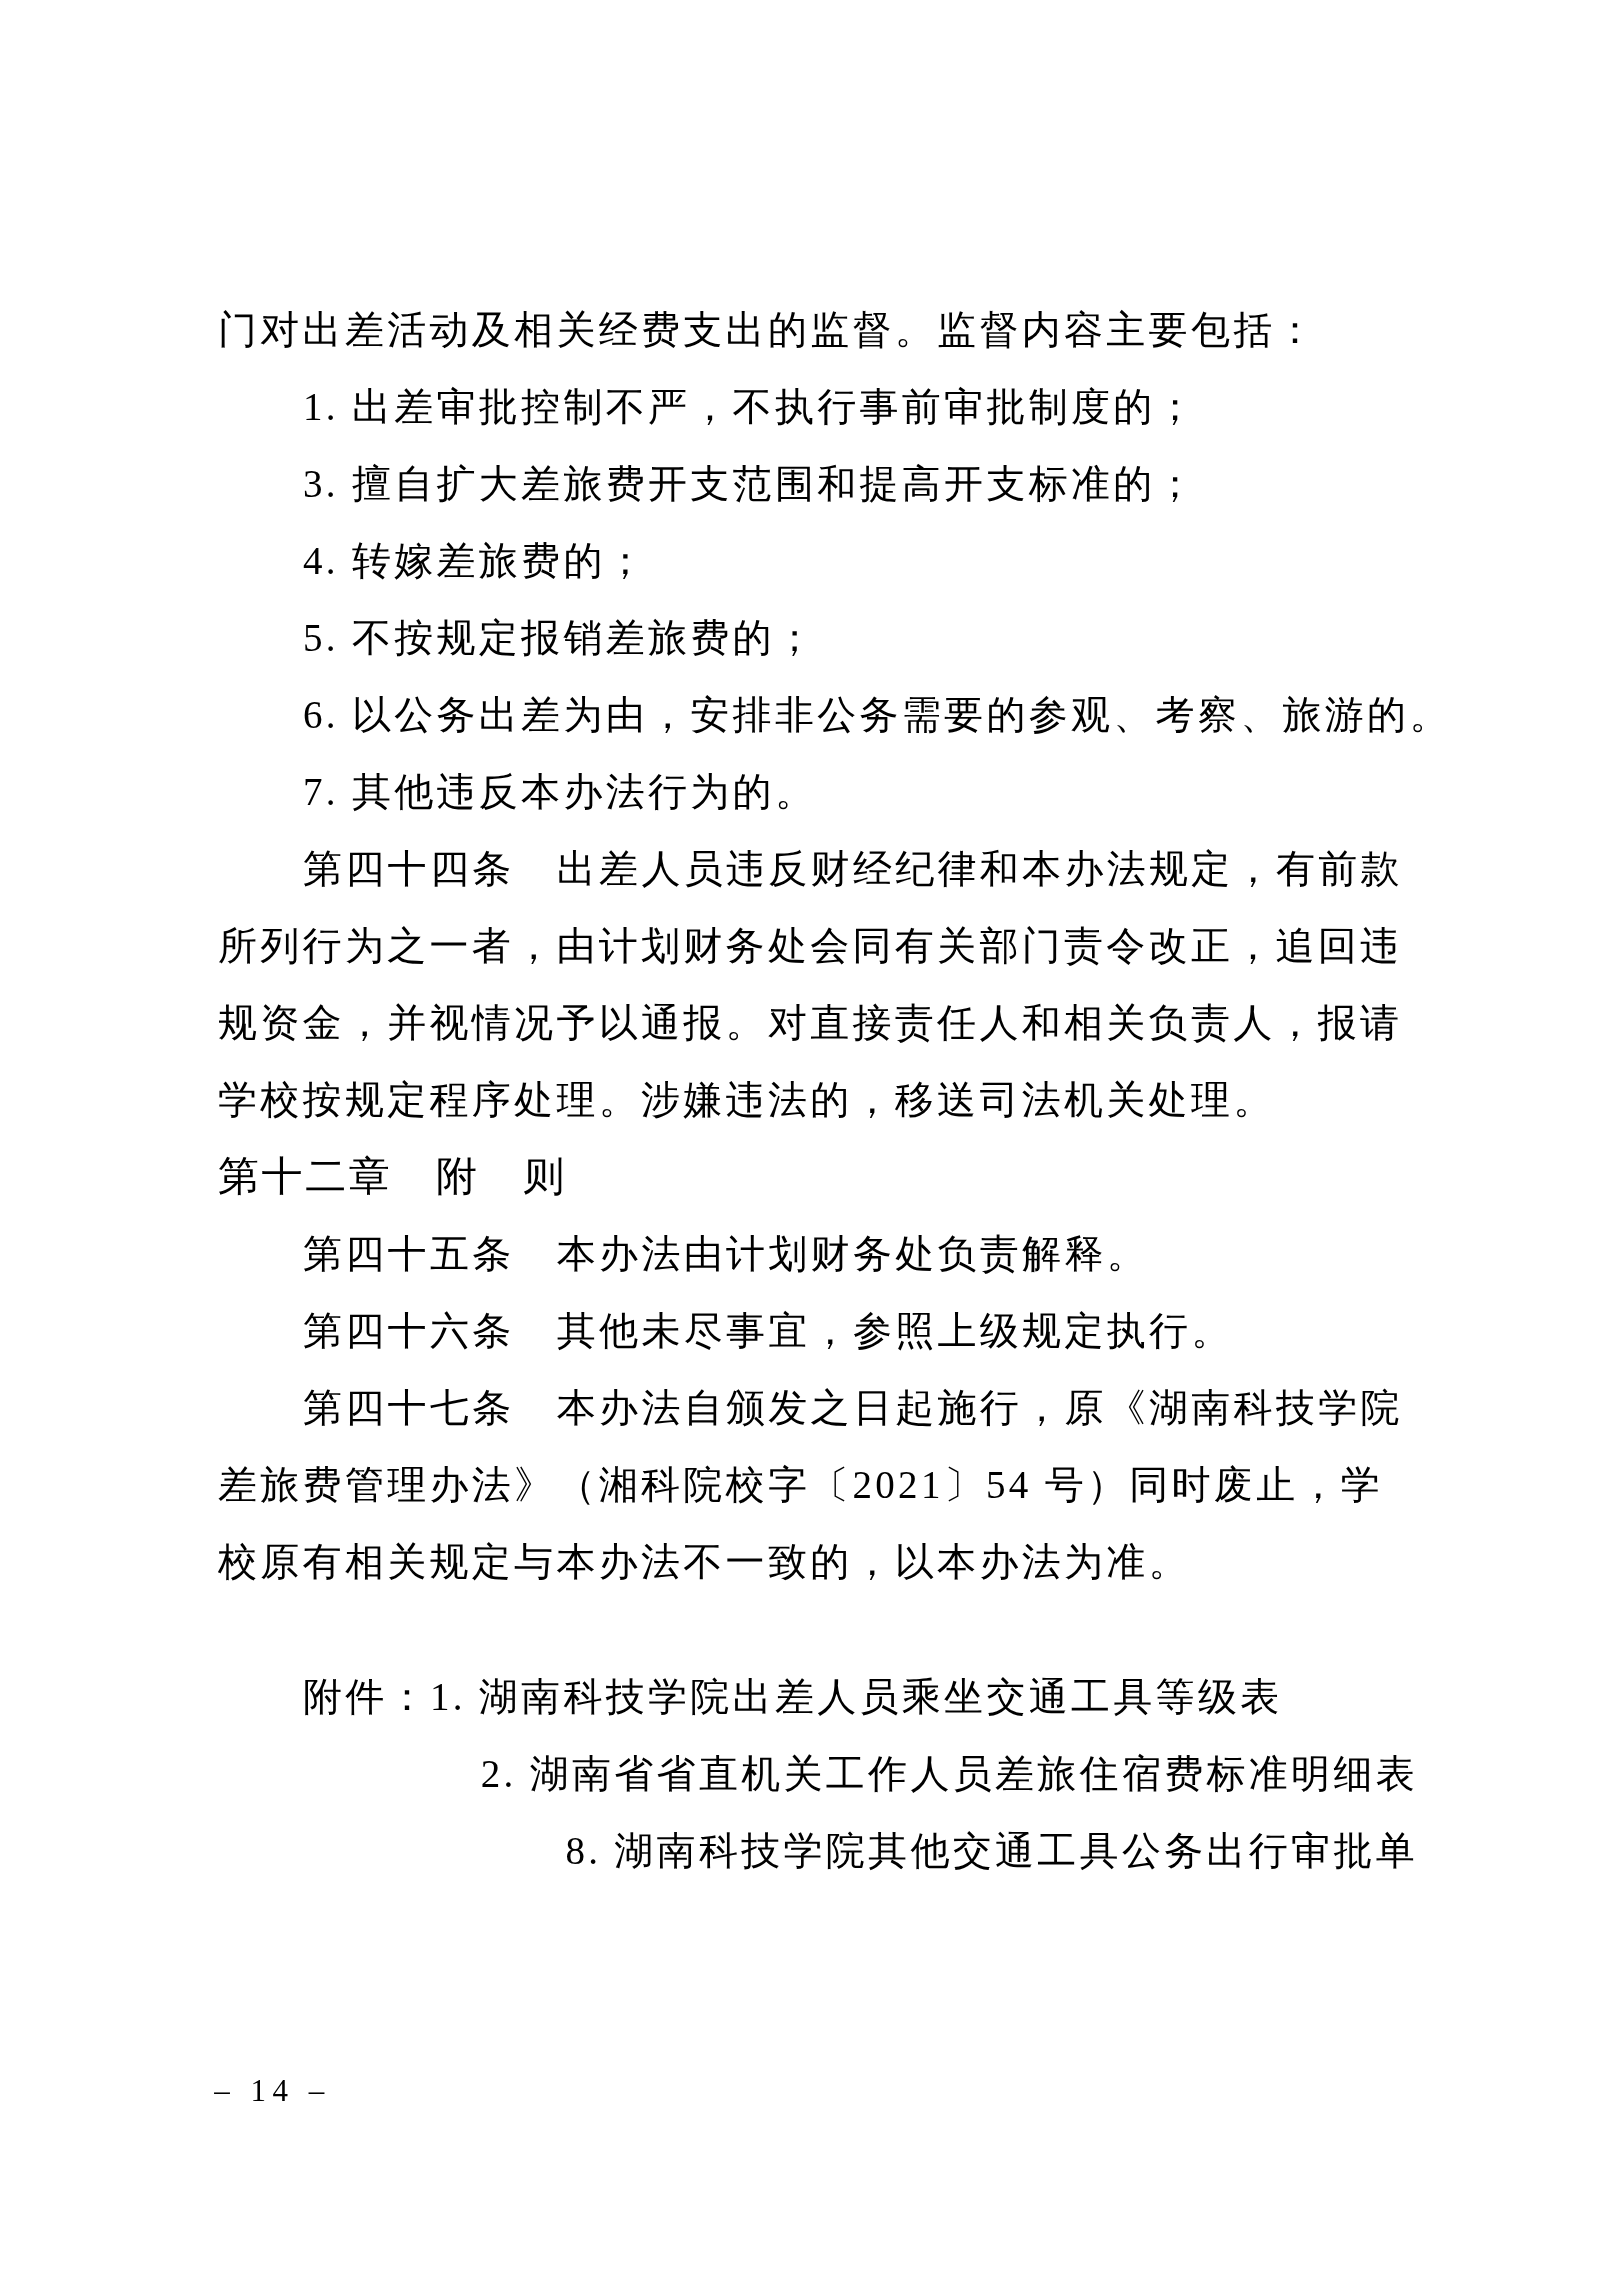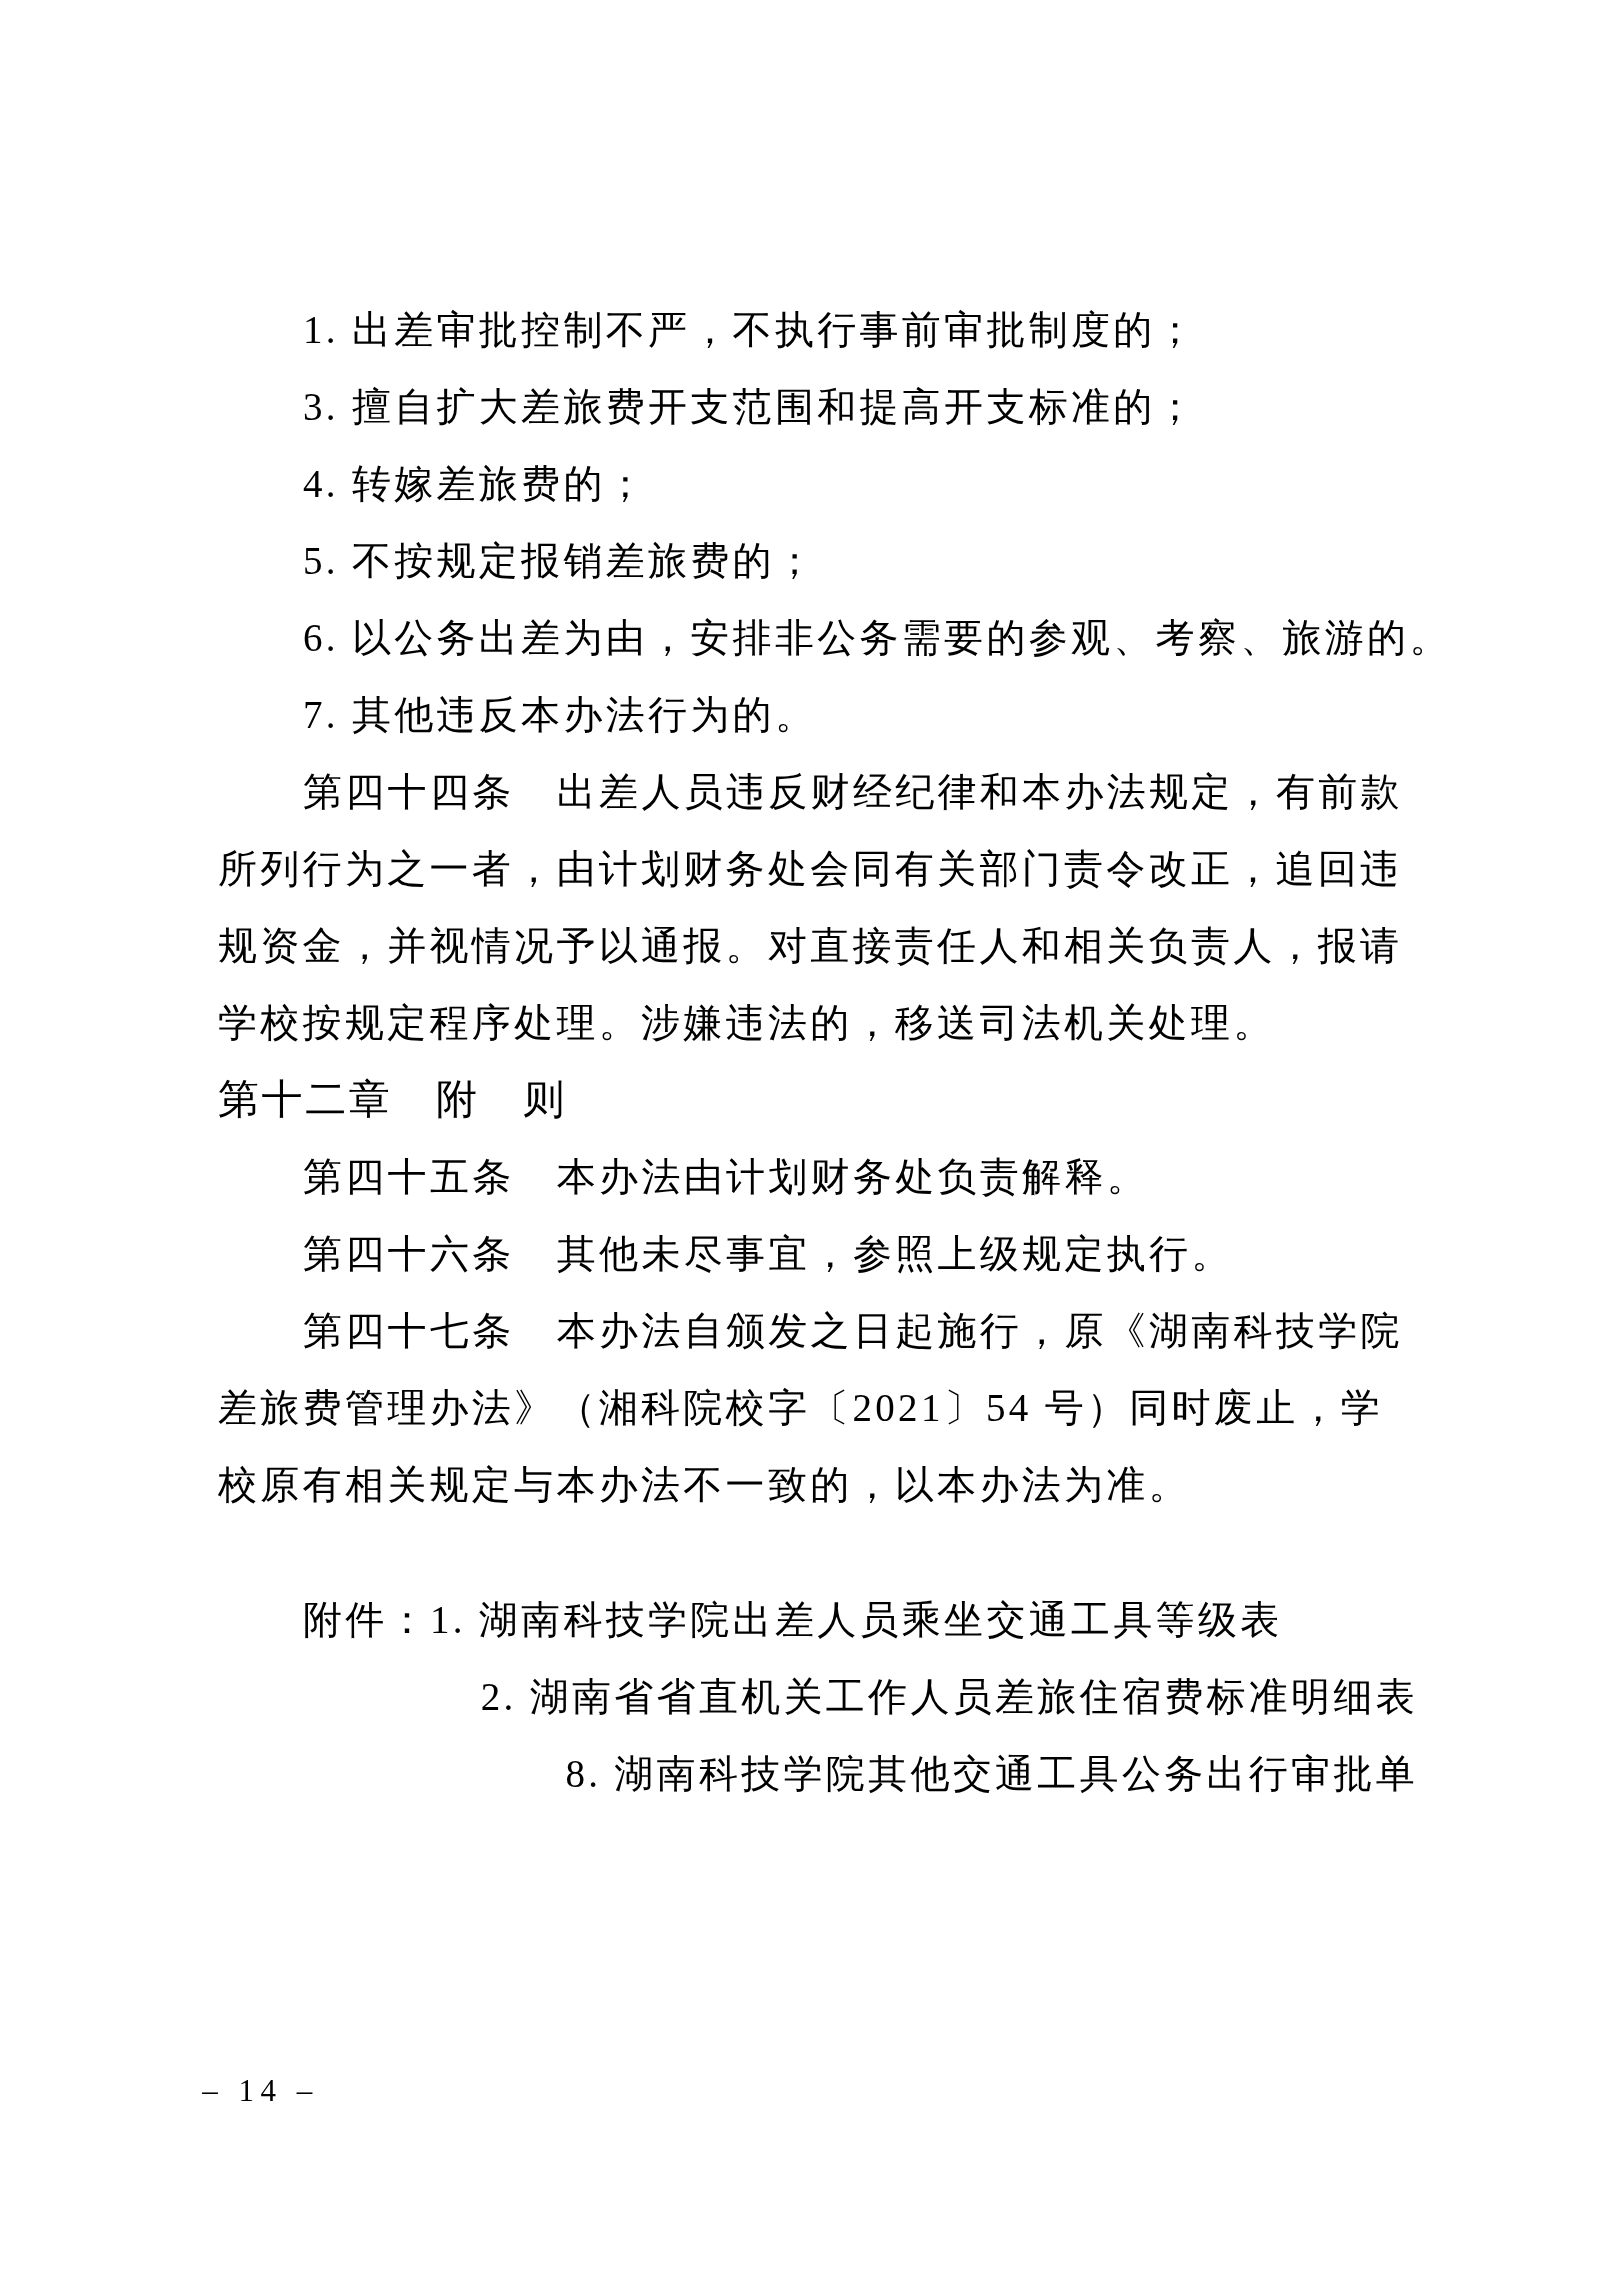--- a/index.html
+++ b/index.html
@@ -44,34 +44,35 @@
     text-align: left;
     font-size: 41px;
     letter-spacing: 2.6px;
     font-family: "Liberation Sans", "DejaVu Sans", sans-serif;
   }
   .line b {
     font-weight: 400;
   }
   .page-number {
     position: absolute;
-    left: 192px;
+    left: 204px;
     top: 2073px;
     width: 137px;
     text-align: center;
     font-size: 31px;
     letter-spacing: 6.5px;
     font-family: "Liberation Serif", "DejaVu Serif", serif;
   }
 </style>
 </head>
 <body>
 
 <div class="page">
   <div class="content" id="doc-lines">
+      <div class="line"><span>门对出差活动及相关经费支出的监督。监督内容主要包括：</span></div>
       <div class="line indent-para"><span>1. 出差审批控制不严，不执行事前审批制度的；</span></div>
       <div class="line indent-para"><span>3. 擅自扩大差旅费开支范围和提高开支标准的；</span></div>
       <div class="line indent-para"><span>4. 转嫁差旅费的；</span></div>
       <div class="line indent-para"><span>5. 不按规定报销差旅费的；</span></div>
       <div class="line indent-para"><span>6. 以公务出差为由，安排非公务需要的参观、考察、旅游的。</span></div>
       <div class="line indent-para"><span>7. 其他违反本办法行为的。</span></div>
       <div class="line indent-para"><b>第四十四条</b><span>　出差人员违反财经纪律和本办法规定，有前款</span></div>
       <div class="line"><span>所列行为之一者，由计划财务处会同有关部门责令改正，追回违</span></div>
       <div class="line"><span>规资金，并视情况予以通报。对直接责任人和相关负责人，报请</span></div>
       <div class="line"><span>学校按规定程序处理。涉嫌违法的，移送司法机关处理。</span></div>

